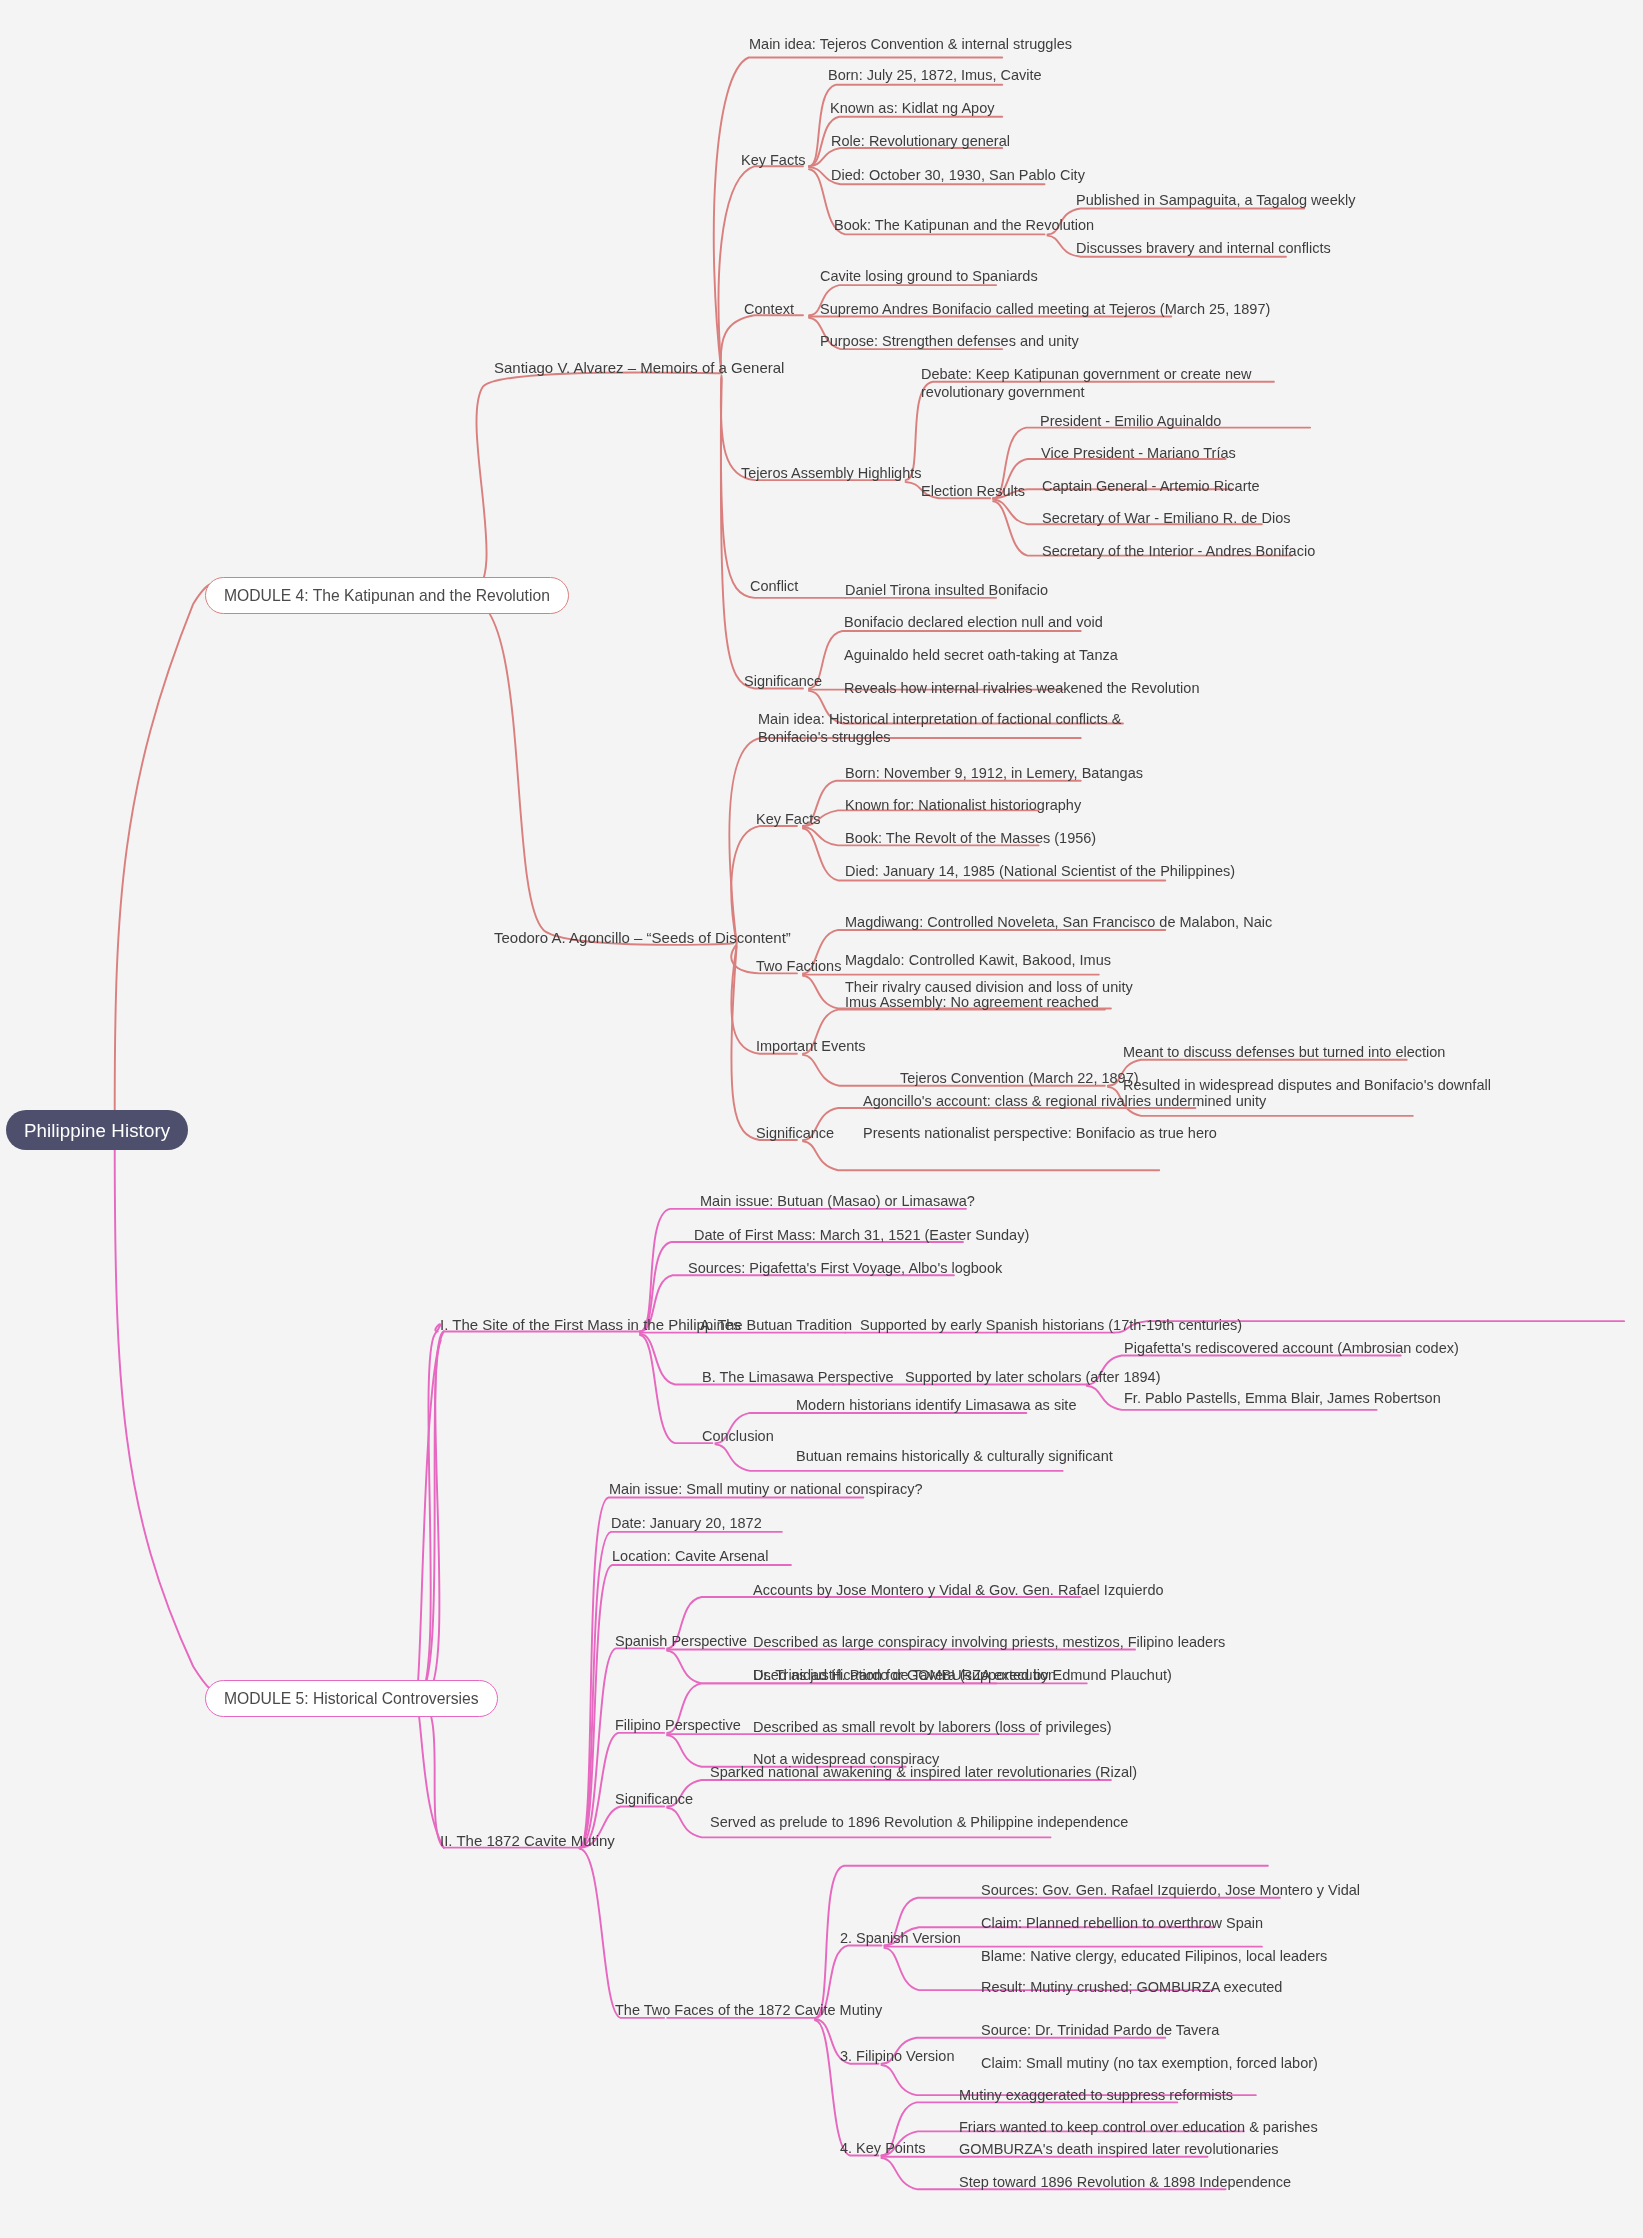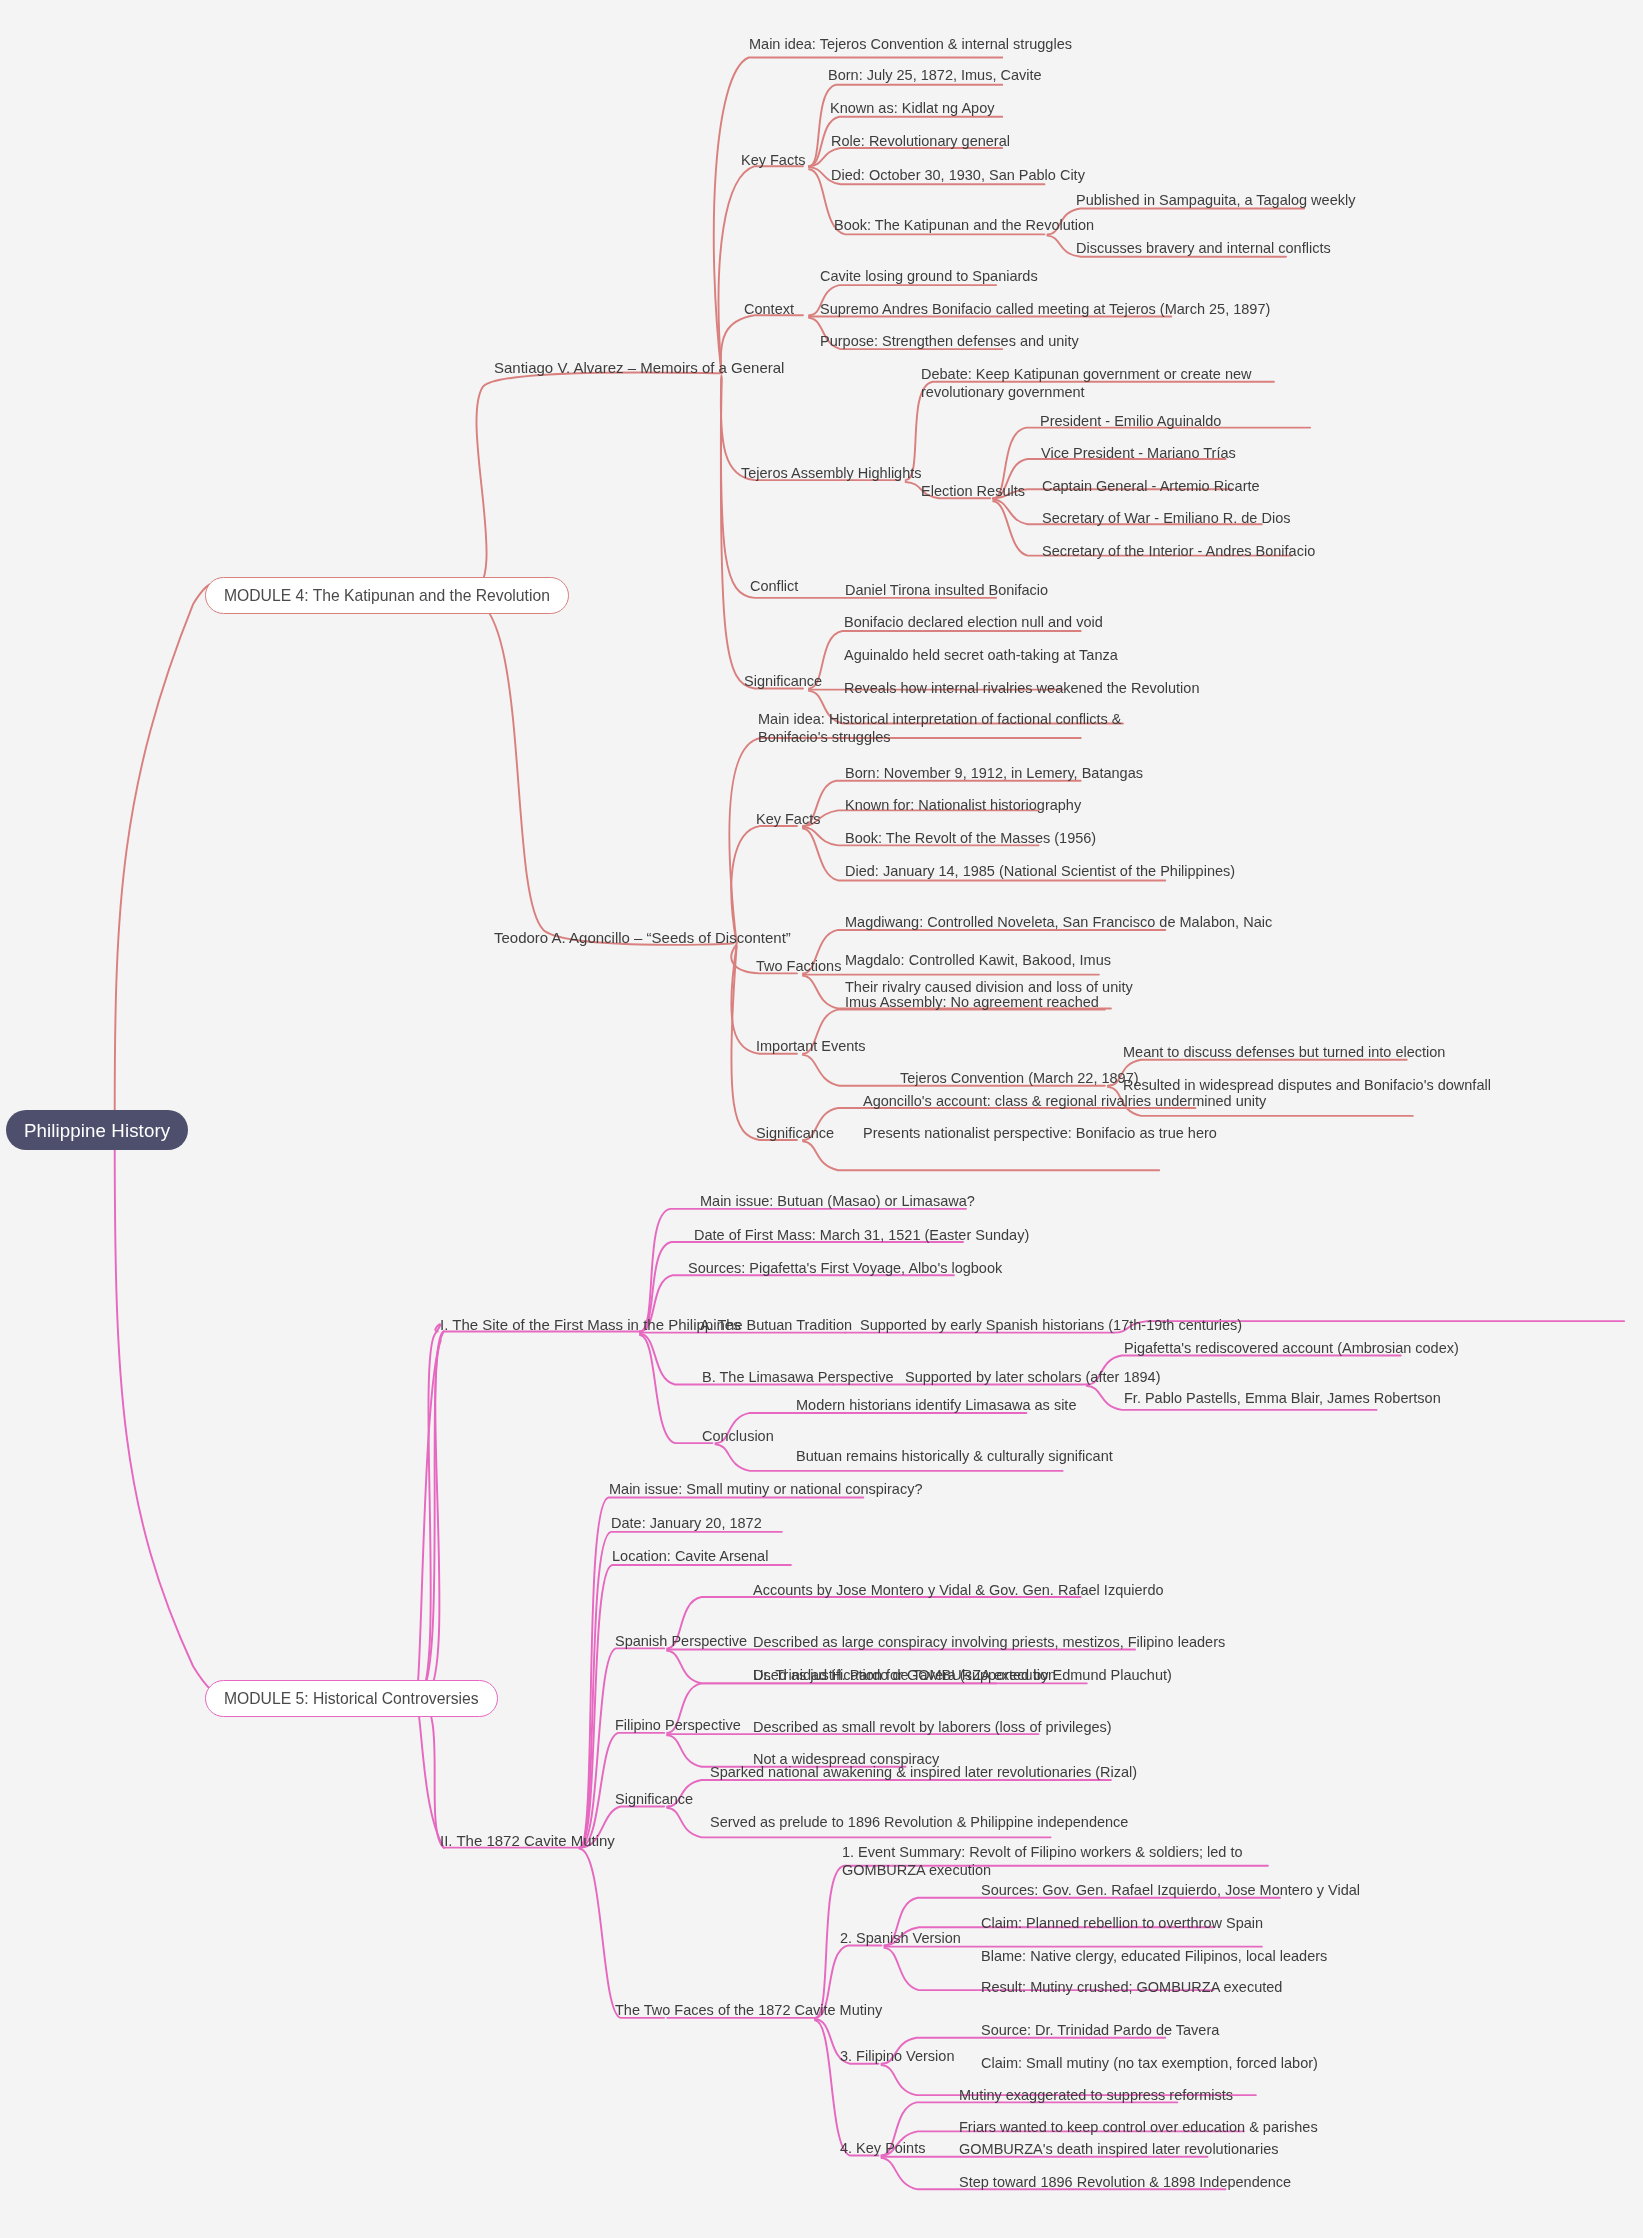--- a/index.html
+++ b/index.html
@@ -271,21 +271,20 @@
   <div class="node t" style="left:753px;top:1666px;">Dr. Trinidad H. Pardo de Tavera (supported by Edmund Plauchut)</div>
   <div class="node t" style="left:753px;top:1718px;">Described as small revolt by laborers (loss of privileges)</div>
   <div class="node t" style="left:753px;top:1750px;">Not a widespread conspiracy</div>
 
   <div class="node t" style="left:615px;top:1790px;">Significance</div>
   <div class="node t" style="left:710px;top:1763px;">Sparked national awakening &amp; inspired later revolutionaries (Rizal)</div>
   <div class="node t" style="left:710px;top:1813px;">Served as prelude to 1896 Revolution &amp; Philippine independence</div>
 
   <div class="node t" style="left:615px;top:2001px;">The Two Faces of the 1872 Cavite Mutiny</div>
 
-  <div class="node t wrap" style="left:842px;top:1843px;width:423px;">1. Event Summary: Revolt of Filipino workers &amp; soldiers; led to GOMBURZA execution</div>
 
   <div class="node t" style="left:840px;top:1929px;">2. Spanish Version</div>
   <div class="node t" style="left:981px;top:1881px;">Sources: Gov. Gen. Rafael Izquierdo, Jose Montero y Vidal</div>
   <div class="node t" style="left:981px;top:1914px;">Claim: Planned rebellion to overthrow Spain</div>
   <div class="node t" style="left:981px;top:1947px;">Blame: Native clergy, educated Filipinos, local leaders</div>
   <div class="node t" style="left:981px;top:1978px;">Result: Mutiny crushed; GOMBURZA executed</div>
 
   <div class="node t" style="left:840px;top:2047px;">3. Filipino Version</div>
   <div class="node t" style="left:981px;top:2021px;">Source: Dr. Trinidad Pardo de Tavera</div>
   <div class="node t" style="left:981px;top:2054px;">Claim: Small mutiny (no tax exemption, forced labor)</div>

